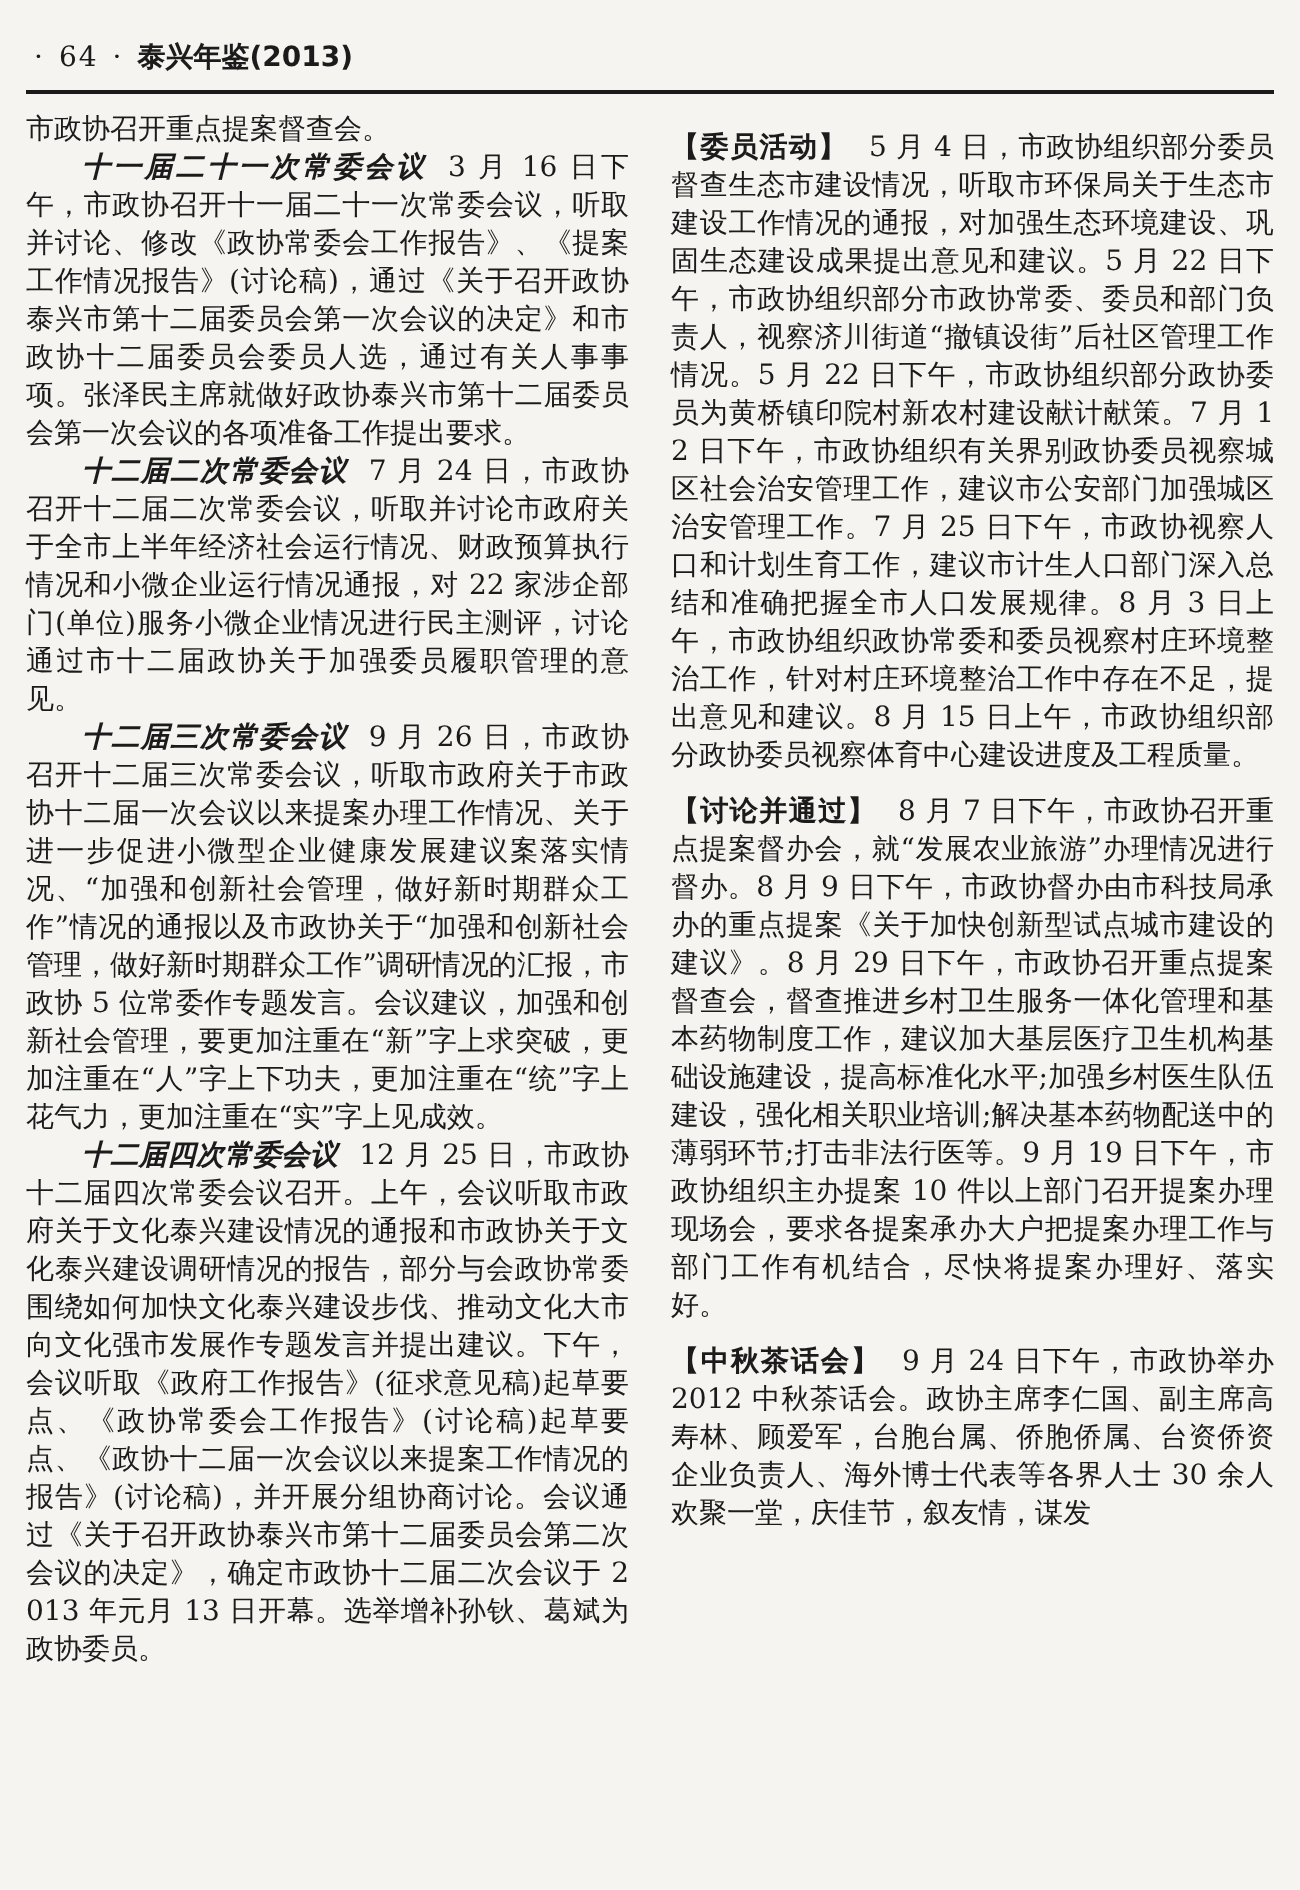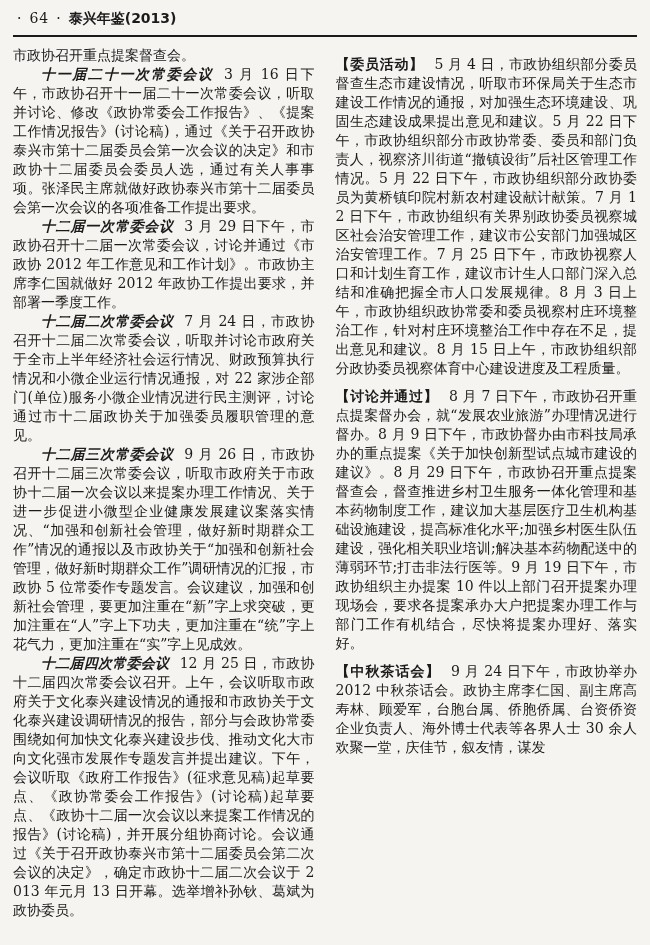--- a/index.html
+++ b/index.html
@@ -29,20 +29,21 @@
     font-size: 14px;
   }
   .folio {
     letter-spacing: 1px;
     font-size: 14px;
   }
   .book-title {
     font-family: "DejaVu Sans", "Liberation Sans", sans-serif;
     font-weight: 700;
     font-size: 14px;
+    margin-top: 10px;
   }
   .columns {
     display: flex;
     gap: 21px;
     padding-top: 9px;
   }
   .col {
     flex: 1;
     min-width: 0;
     font-size: 14px;
@@ -80,21 +81,20 @@
   <div class="page-header">
     <span class="folio">·</span>
     <span class="folio">64</span>
     <span class="folio">·</span>
     <span class="book-title">泰兴年鉴(2013)</span>
   </div>
   <div class="columns">
     <div class="col">
         <p class="para plain"><span>市政协召开重点提案督查会。</span></p>
         <p class="para sub"><em class="lead">十一届二十一次常委会议</em><span>3 月 16 日下午，市政协召开十一届二十一次常委会议，听取并讨论、修改《政协常委会工作报告》、《提案工作情况报告》(讨论稿)，通过《关于召开政协泰兴市第十二届委员会第一次会议的决定》和市政协十二届委员会委员人选，通过有关人事事项。张泽民主席就做好政协泰兴市第十二届委员会第一次会议的各项准备工作提出要求。</span></p>
-        <p class="para sub"><em class="lead">十二届一次常委会议</em><span>3 月 29 日下午，市政协召开十二届一次常委会议，讨论并通过《市政协 2012 年工作意见和工作计划》。市政协主席李仁国就做好 2012 年政协工作提出要求，并部署一季度工作。</span></p>
         <p class="para sub"><em class="lead">十二届二次常委会议</em><span>7 月 24 日，市政协召开十二届二次常委会议，听取并讨论市政府关于全市上半年经济社会运行情况、财政预算执行情况和小微企业运行情况通报，对 22 家涉企部门(单位)服务小微企业情况进行民主测评，讨论通过市十二届政协关于加强委员履职管理的意见。</span></p>
         <p class="para sub"><em class="lead">十二届三次常委会议</em><span>9 月 26 日，市政协召开十二届三次常委会议，听取市政府关于市政协十二届一次会议以来提案办理工作情况、关于进一步促进小微型企业健康发展建议案落实情况、“加强和创新社会管理，做好新时期群众工作”情况的通报以及市政协关于“加强和创新社会管理，做好新时期群众工作”调研情况的汇报，市政协 5 位常委作专题发言。会议建议，加强和创新社会管理，要更加注重在“新”字上求突破，更加注重在“人”字上下功夫，更加注重在“统”字上花气力，更加注重在“实”字上见成效。</span></p>
         <p class="para sub"><em class="lead">十二届四次常委会议</em><span>12 月 25 日，市政协十二届四次常委会议召开。上午，会议听取市政府关于文化泰兴建设情况的通报和市政协关于文化泰兴建设调研情况的报告，部分与会政协常委围绕如何加快文化泰兴建设步伐、推动文化大市向文化强市发展作专题发言并提出建议。下午，会议听取《政府工作报告》(征求意见稿)起草要点、《政协常委会工作报告》(讨论稿)起草要点、《政协十二届一次会议以来提案工作情况的报告》(讨论稿)，并开展分组协商讨论。会议通过《关于召开政协泰兴市第十二届委员会第二次会议的决定》，确定市政协十二届二次会议于 2013 年元月 13 日开幕。选举增补孙钬、葛斌为政协委员。</span></p>
       </div>
     <div class="col">
         <p class="para entry gap"><b class="tag">【委员活动】</b><span>5 月 4 日，市政协组织部分委员督查生态市建设情况，听取市环保局关于生态市建设工作情况的通报，对加强生态环境建设、巩固生态建设成果提出意见和建议。5 月 22 日下午，市政协组织部分市政协常委、委员和部门负责人，视察济川街道“撤镇设街”后社区管理工作情况。5 月 22 日下午，市政协组织部分政协委员为黄桥镇印院村新农村建设献计献策。7 月 12 日下午，市政协组织有关界别政协委员视察城区社会治安管理工作，建议市公安部门加强城区治安管理工作。7 月 25 日下午，市政协视察人口和计划生育工作，建议市计生人口部门深入总结和准确把握全市人口发展规律。8 月 3 日上午，市政协组织政协常委和委员视察村庄环境整治工作，针对村庄环境整治工作中存在不足，提出意见和建议。8 月 15 日上午，市政协组织部分政协委员视察体育中心建设进度及工程质量。</span></p>
         <p class="para entry gap"><b class="tag">【讨论并通过】</b><span>8 月 7 日下午，市政协召开重点提案督办会，就“发展农业旅游”办理情况进行督办。8 月 9 日下午，市政协督办由市科技局承办的重点提案《关于加快创新型试点城市建设的建议》。8 月 29 日下午，市政协召开重点提案督查会，督查推进乡村卫生服务一体化管理和基本药物制度工作，建议加大基层医疗卫生机构基础设施建设，提高标准化水平;加强乡村医生队伍建设，强化相关职业培训;解决基本药物配送中的薄弱环节;打击非法行医等。9 月 19 日下午，市政协组织主办提案 10 件以上部门召开提案办理现场会，要求各提案承办大户把提案办理工作与部门工作有机结合，尽快将提案办理好、落实好。</span></p>
         <p class="para entry gap"><b class="tag">【中秋茶话会】</b><span>9 月 24 日下午，市政协举办 2012 中秋茶话会。政协主席李仁国、副主席高寿林、顾爱军，台胞台属、侨胞侨属、台资侨资企业负责人、海外博士代表等各界人士 30 余人欢聚一堂，庆佳节，叙友情，谋发</span></p>
       </div>
   </div>

